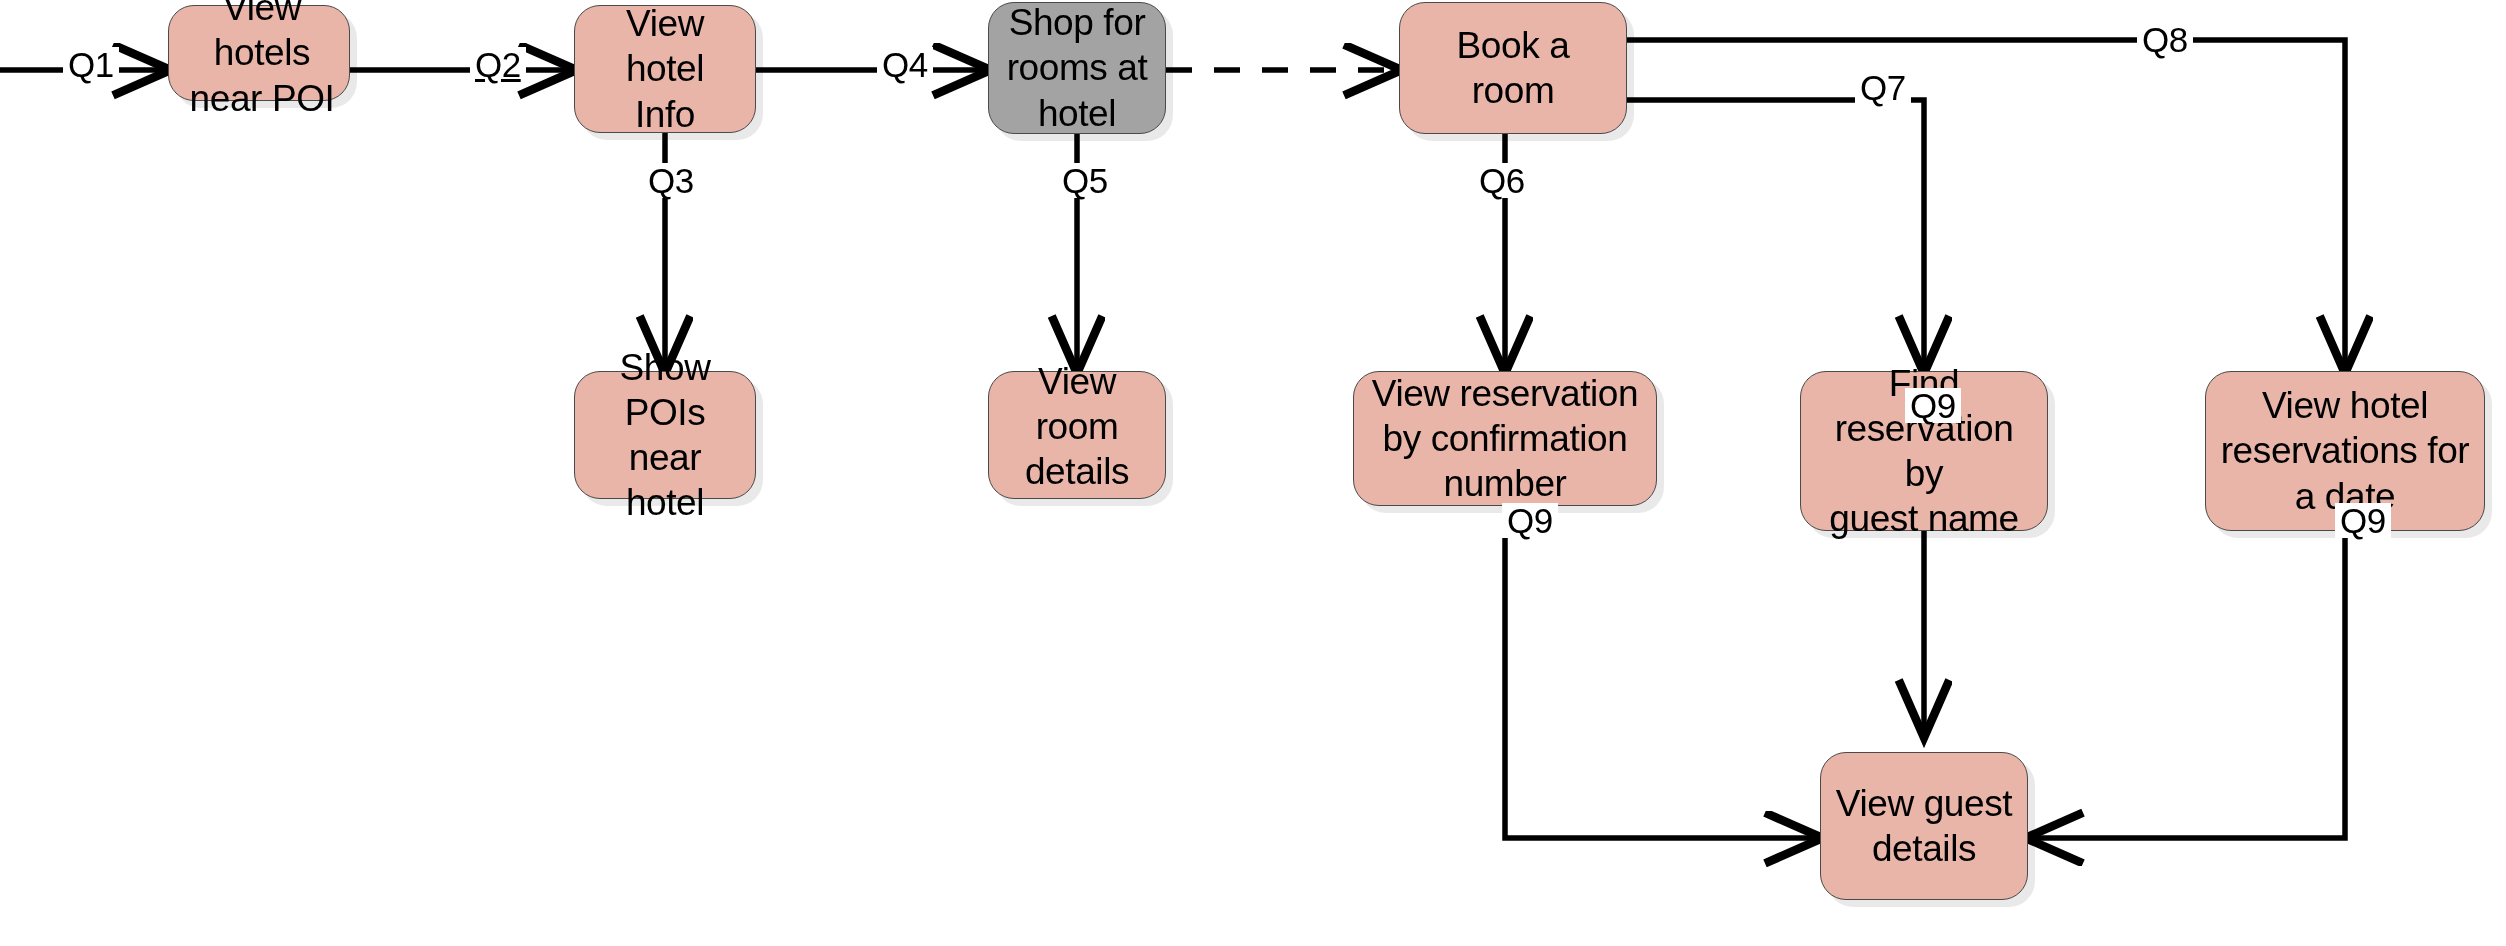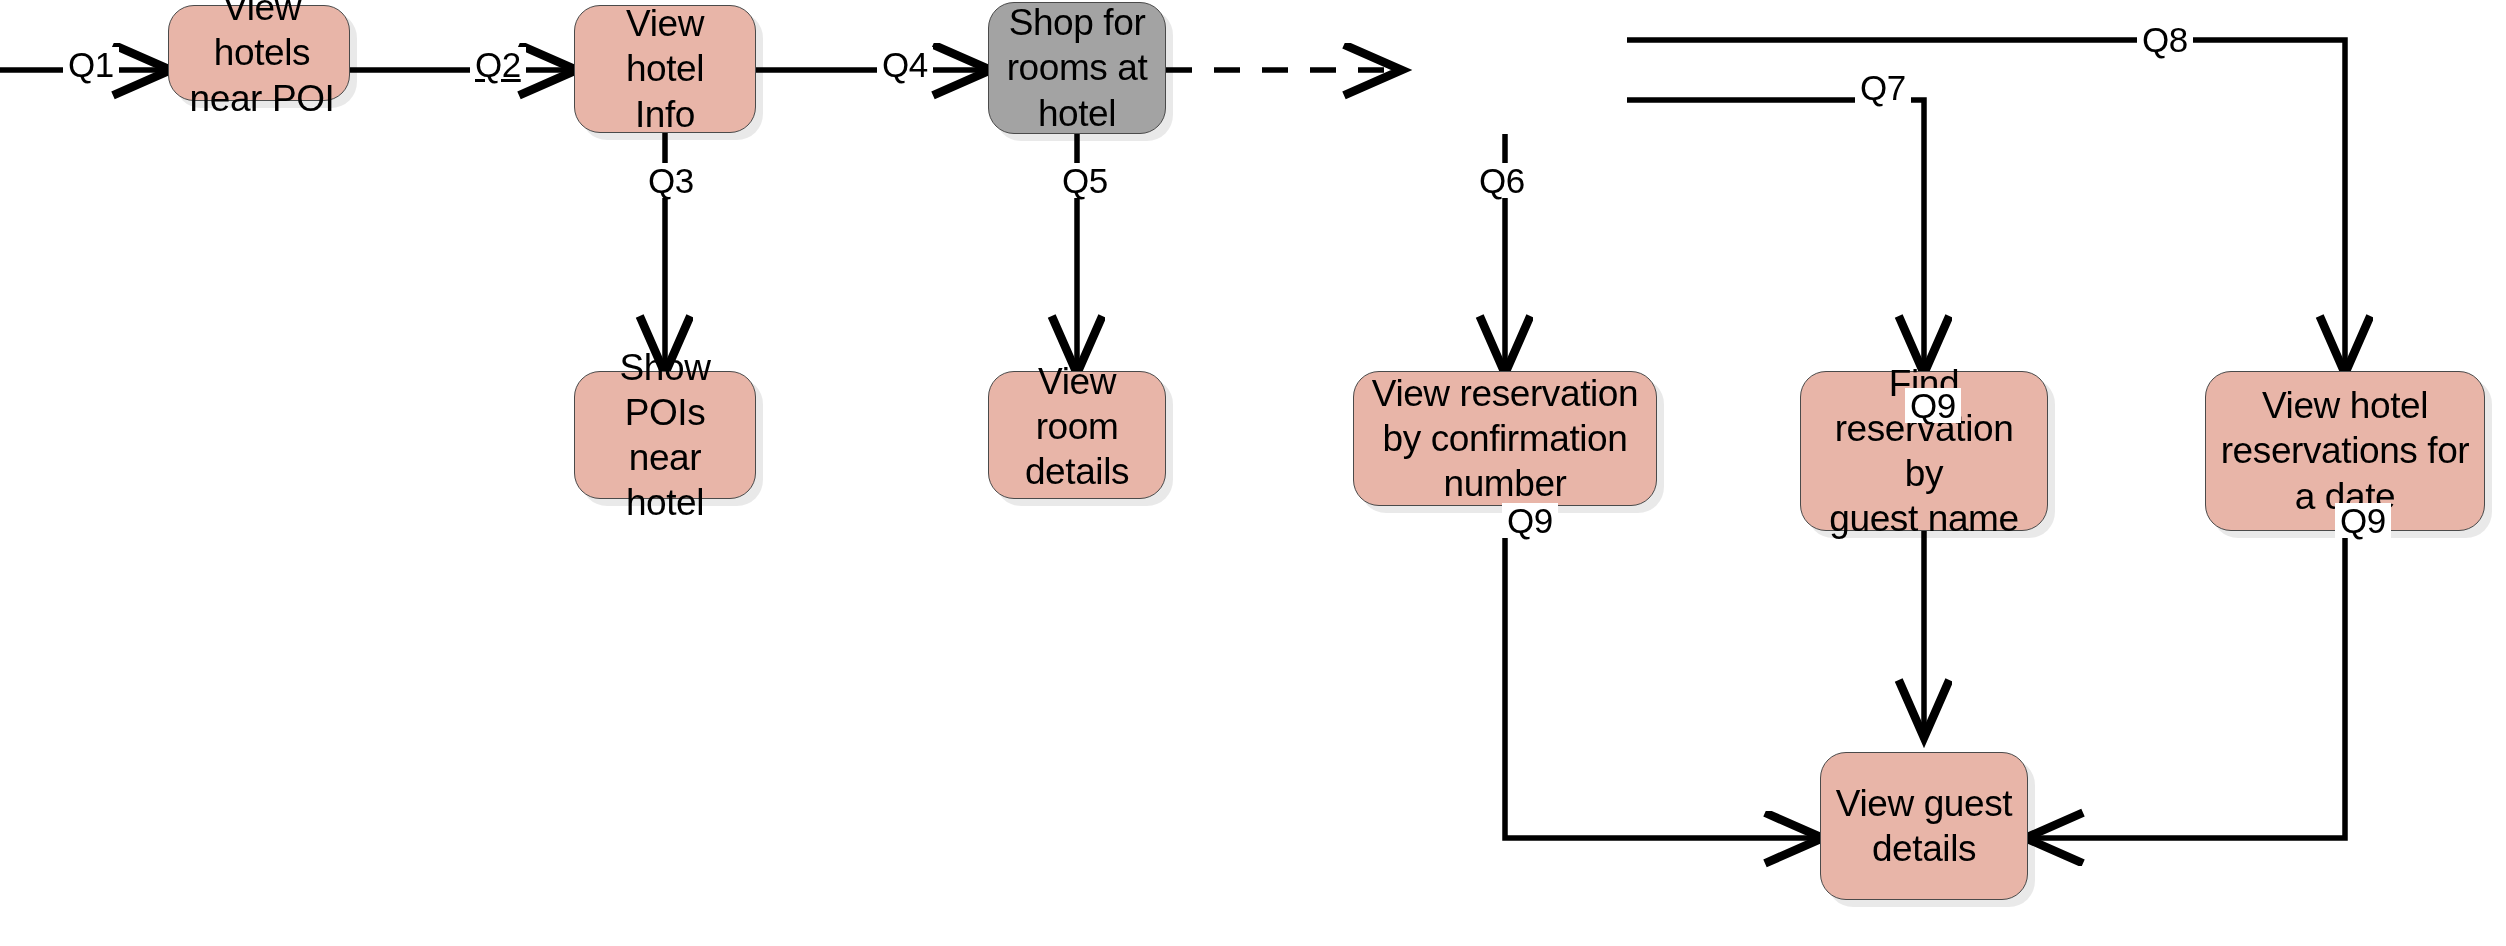--- a/index.html
+++ b/index.html
@@ -126,20 +126,23 @@
   </div>
 
   <div class="node" style="left: 574px; top: 5px; width: 182px; height: 128px; background: rgb(232, 181, 168); border-color: rgb(74, 74, 74);">
     <span>View hotel<br>Info</span>
   </div>
 
   <div class="node" style="left: 988px; top: 2px; width: 178px; height: 132px; background: #a3a3a3; border-color: rgb(74, 74, 74);">
     <span>Shop for<br>rooms at<br>hotel</span>
   </div>
 
+  <div class="node" style="left: 1399px; top: 2px; width: 228px; height: 132px; background: rgb(232, 181, 168); border-color: rgb(74, 74, 74);">
+    <span>Book a<br>room</span>
+  </div>
 
   <div class="node" style="left: 574px; top: 371px; width: 182px; height: 128px; background: rgb(232, 181, 168); border-color: rgb(74, 74, 74);">
     <span>Show POIs<br>near hotel</span>
   </div>
 
   <div class="node" style="left: 988px; top: 371px; width: 178px; height: 128px; background: rgb(232, 181, 168); border-color: rgb(74, 74, 74); align-items: flex-end;">
     <span>View room<br>details</span>
   </div>
 
   <div class="node" style="left: 1353px; top: 371px; width: 304px; height: 135px; background: rgb(232, 181, 168); border-color: rgb(74, 74, 74);">

